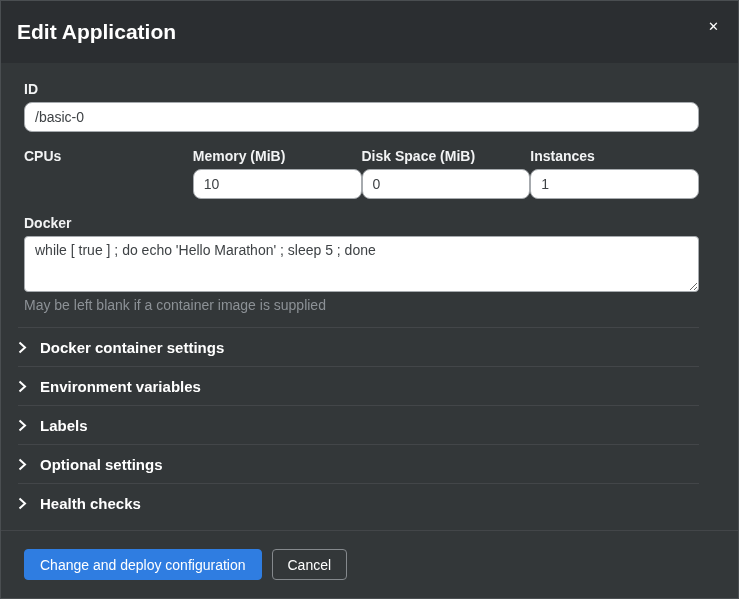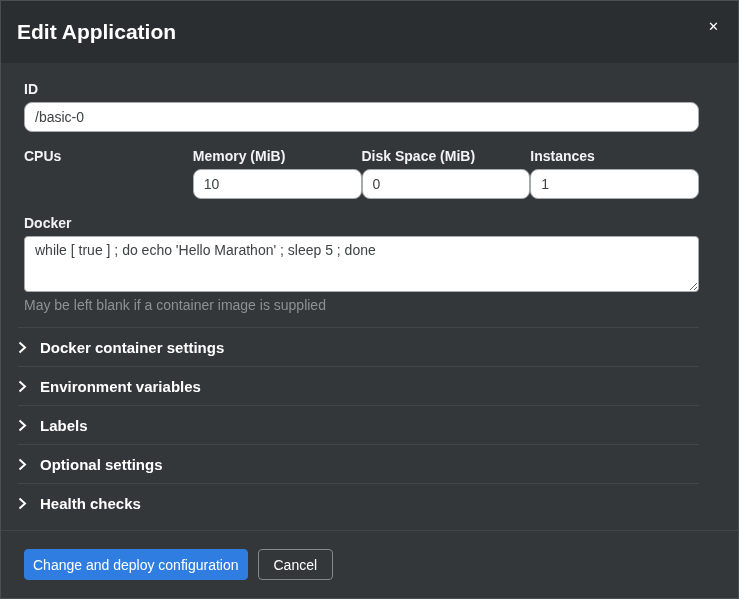--- a/index.html
+++ b/index.html
@@ -77,21 +77,21 @@
     flex: 0 0 68px;
     border-top: 1px solid #434649;
     display: flex; align-items: center; gap: 10px;
     padding: 0 23px;
   }
   .btn {
     height: 31px; border-radius: 4px; font-size: 14px;
     font-family: inherit; cursor: pointer; color: #ffffff;
   }
   .btn-primary {
-    background: #2f7de1; border: 1px solid #2f7de1; padding: 0 8px; text-align: right;
+    background: #2f7de1; border: 1px solid #2f7de1; padding: 0 15px; text-align: right;
   }
   .btn-secondary {
     background: transparent; border: 1px solid #85898d; padding: 0 15px;
   }
 </style>
 </head>
 <body>
 
 <div class="modal">
 

